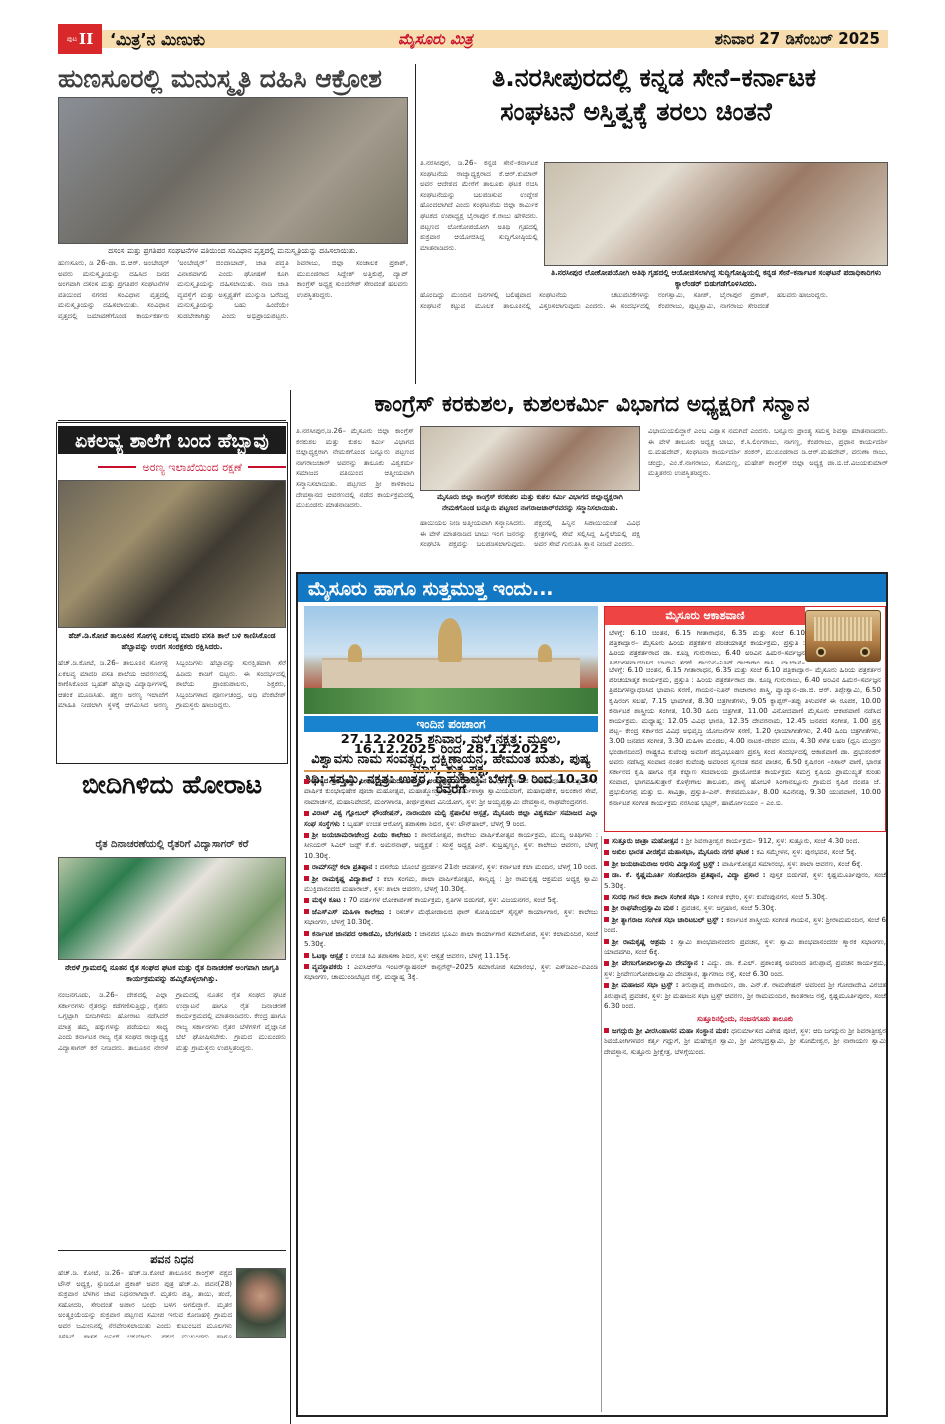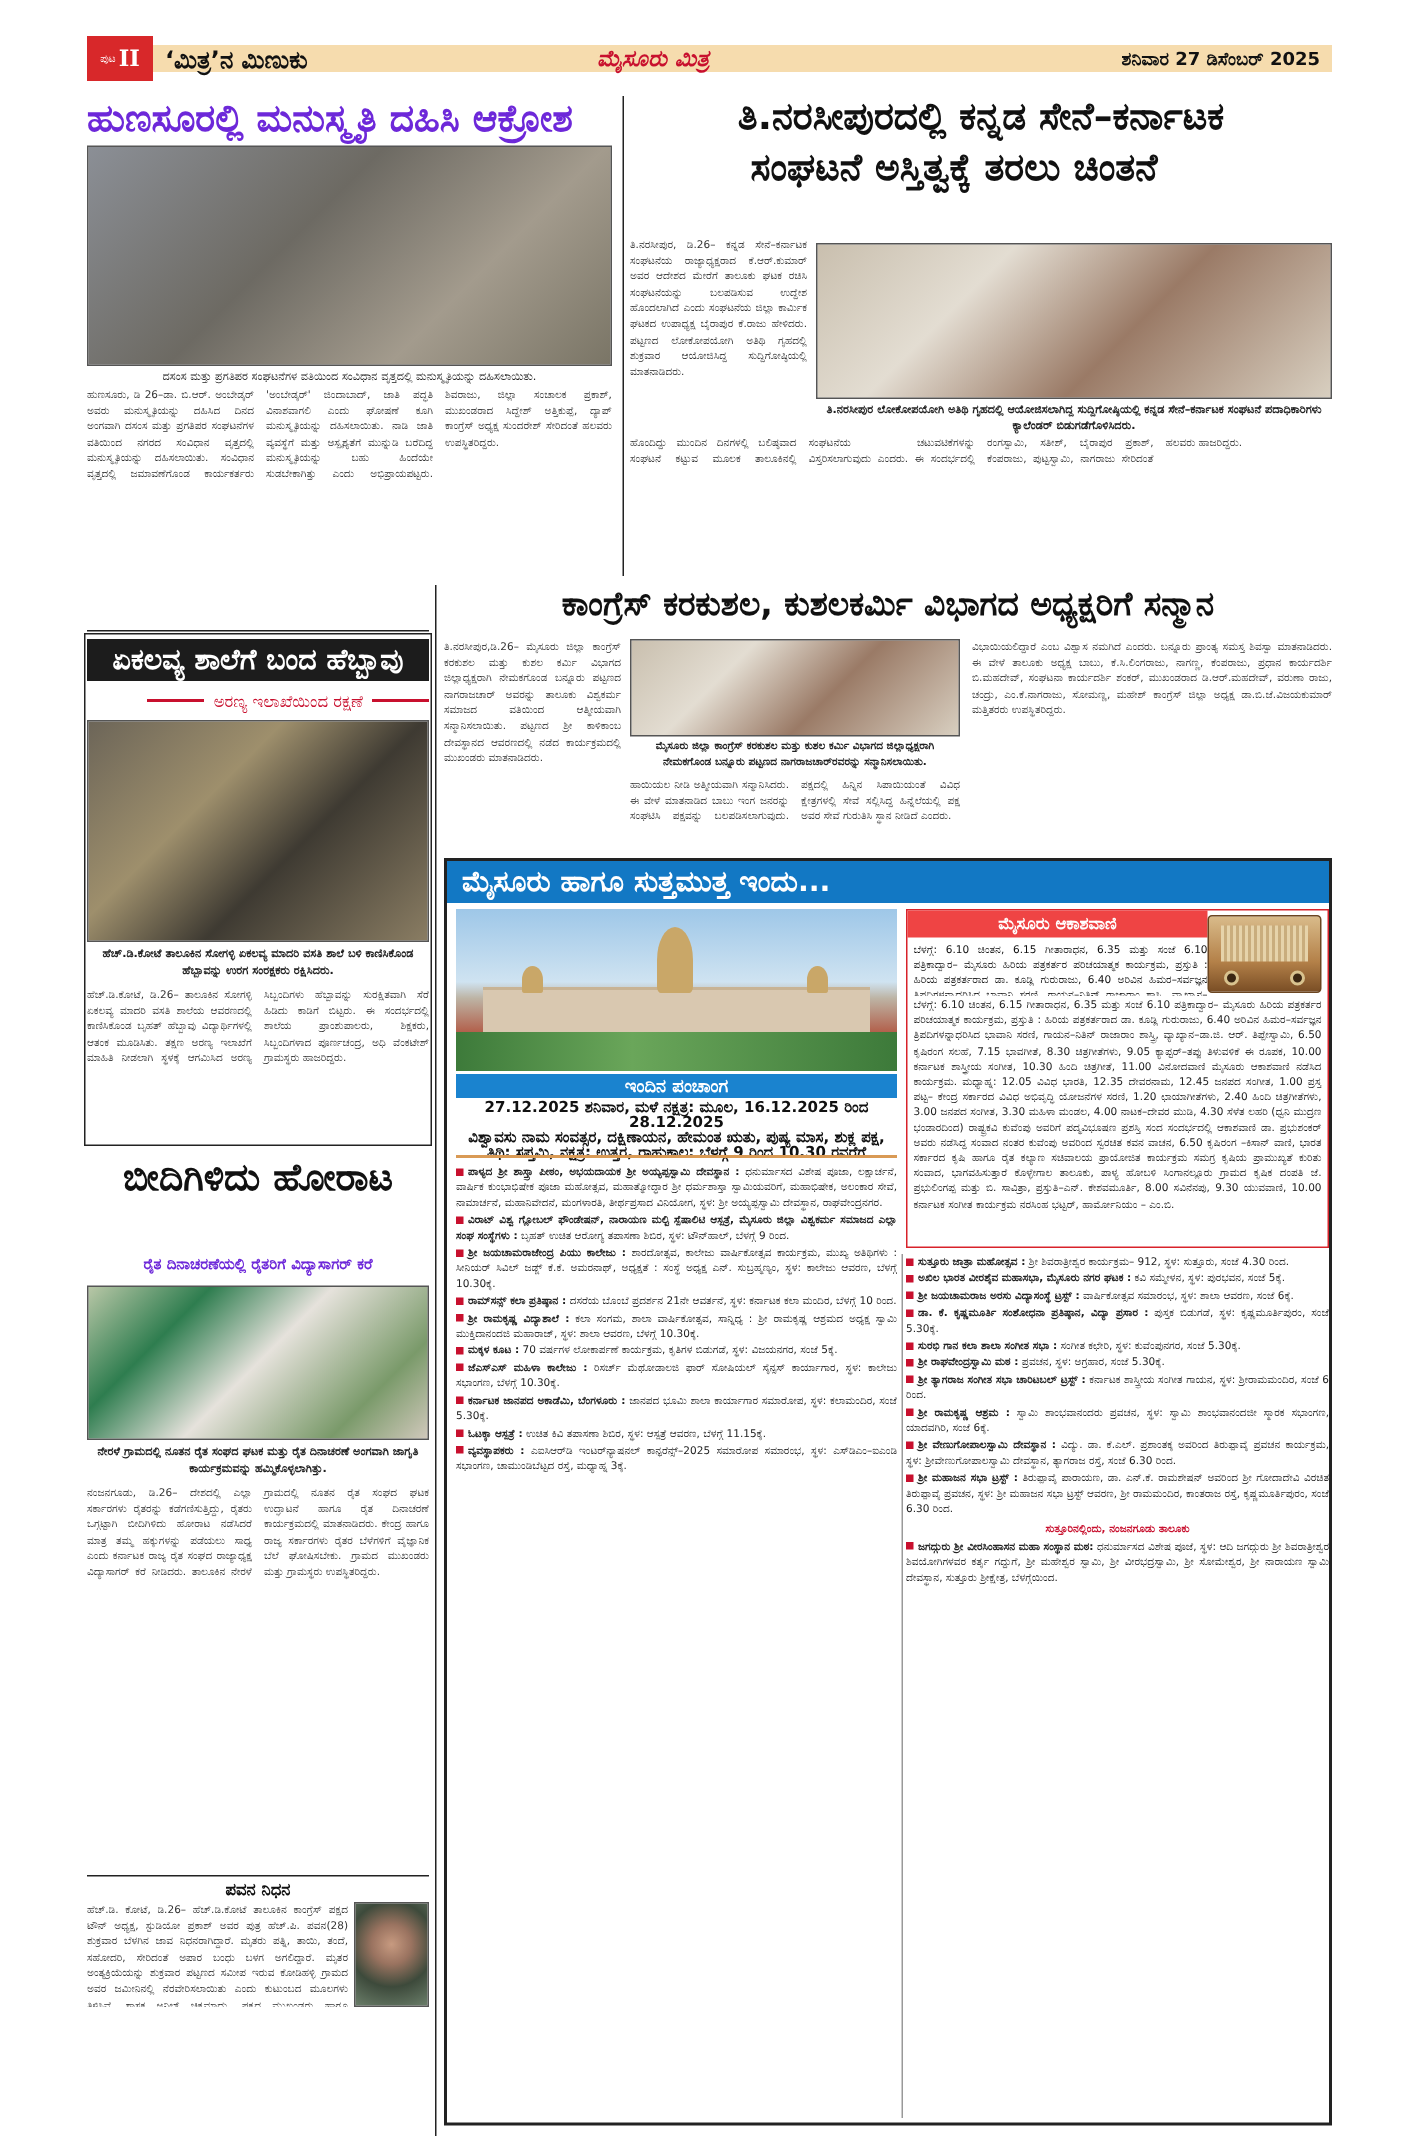--- a/index.html
+++ b/index.html
@@ -3,23 +3,23 @@
 <meta charset="utf-8">
 <style>
 *{box-sizing:border-box;margin:0;padding:0}
 body{width:945px;height:1424px;background:#fff;font-family:"DejaVu Sans",sans-serif;color:#111;overflow:hidden;position:relative}
 .page{position:absolute;left:58px;top:0;width:830px;height:1424px}
 .masthead{position:absolute;left:0;top:30px;width:830px;height:18px;background:#f6dcae;display:flex;align-items:center}
 .pagebadge{background:#d8282a;color:#fff;font-family:"DejaVu Serif",serif;font-weight:bold;font-size:15px;height:30px;width:44px;display:flex;align-items:center;justify-content:center;gap:2px}
 .pagebadge small{font-size:7px;font-weight:normal}
 .section{font-size:16px;font-weight:bold;margin-left:8px;color:#111}
 .brand{position:absolute;left:340px;font-size:15px;color:#c8102e;font-weight:bold;font-style:italic}
-.date{position:absolute;right:8px;font-size:12px;font-weight:bold}
+.date{position:absolute;right:8px;font-size:15px;font-weight:bold}
 .abs{position:absolute}
-.h-red{color:#6d28d9;font-weight:bold}
+.h-red{color:#404040;font-weight:bold}
 .h-black{color:#111;font-weight:bold}
 .photo{background:linear-gradient(135deg,#8b8f96,#6d6a63 40%,#a39b8d 70%,#7a7566);border:1px solid #555}
 .photo.bright{background:linear-gradient(135deg,#c9bfae,#e3ddd2 30%,#9a7a66 60%,#d8cfc0)}
 .photo.green{background:linear-gradient(135deg,#b9c7a7,#2e7d4f 25%,#e6e2dc 50%,#7a9a6a 80%,#d0c8bb)}
 .photo.snake{background:linear-gradient(135deg,#6c6558,#9e8f6c 35%,#3e3a32 60%,#8a7d63)}
 .photo.portrait{background:radial-gradient(circle at 50% 40%,#c79a80 0,#9a7360 28%,#3d4a3b 60%,#6b7e6a)}
 .caption{font-size:7.5px;text-align:center;line-height:11px;color:#222}
 .body-text{font-size:7px;line-height:10.6px;color:#333;text-align:justify;column-gap:8px}
 .rule{position:absolute;background:#222}
 .blackbar{background:#1c1c1c;color:#fff;font-weight:bold;display:flex;align-items:center;justify-content:center}
@@ -102,21 +102,21 @@
 
     <div class="palace" style="position:absolute;left:6px;top:32px;width:294px;height:108px">
       <div class="bld" style="left:18px;top:52px;width:258px;height:30px"></div>
       <div class="dome" style="left:134px;top:12px;width:24px;height:44px"></div>
       <div class="dome" style="left:44px;top:38px;width:14px;height:18px"></div>
       <div class="dome" style="left:234px;top:38px;width:14px;height:18px"></div>
       <div class="lawn"></div>
     </div>
 
     <div class="panch-bar" style="position:absolute;left:6px;top:142px;width:294px;height:16px;line-height:16px">ಇಂದಿನ ಪಂಚಾಂಗ</div>
-    <div style="position:absolute;left:6px;top:160px;width:294px;font-size:10px;line-height:10px;text-align:center;font-weight:bold">
+    <div style="position:absolute;left:6px;top:160px;width:294px;font-size:13px;line-height:10px;text-align:center;font-weight:bold">
       <div>27.12.2025 ಶನಿವಾರ, ಮಳೆ ನಕ್ಷತ್ರ: ಮೂಲ, 16.12.2025 ರಿಂದ 28.12.2025</div>
       <div>ವಿಶ್ವಾವಸು ನಾಮ ಸಂವತ್ಸರ, ದಕ್ಷಿಣಾಯನ, ಹೇಮಂತ ಋತು, ಪುಷ್ಯ ಮಾಸ, ಶುಕ್ಲ ಪಕ್ಷ,</div>
       <div>ತಿಥಿ: ಸಪ್ತಮಿ, ನಕ್ಷತ್ರ: ಉತ್ತರ, ರಾಹುಕಾಲ: ಬೆಳಗ್ಗೆ 9 ರಿಂದ 10.30 ರವರೆಗೆ</div>
     </div>
 
     <div style="position:absolute;left:306px;top:32px;width:282px;height:226px;border:1px solid #d8222a">
       <div class="redbox-head" style="width:200px;height:18px;line-height:18px">ಮೈಸೂರು ಆಕಾಶವಾಣಿ</div>
       <div class="radio" style="position:absolute;right:4px;top:3px;width:76px;height:52px">
         <div class="grill"></div>
         <div class="knob" style="left:10px"></div>

